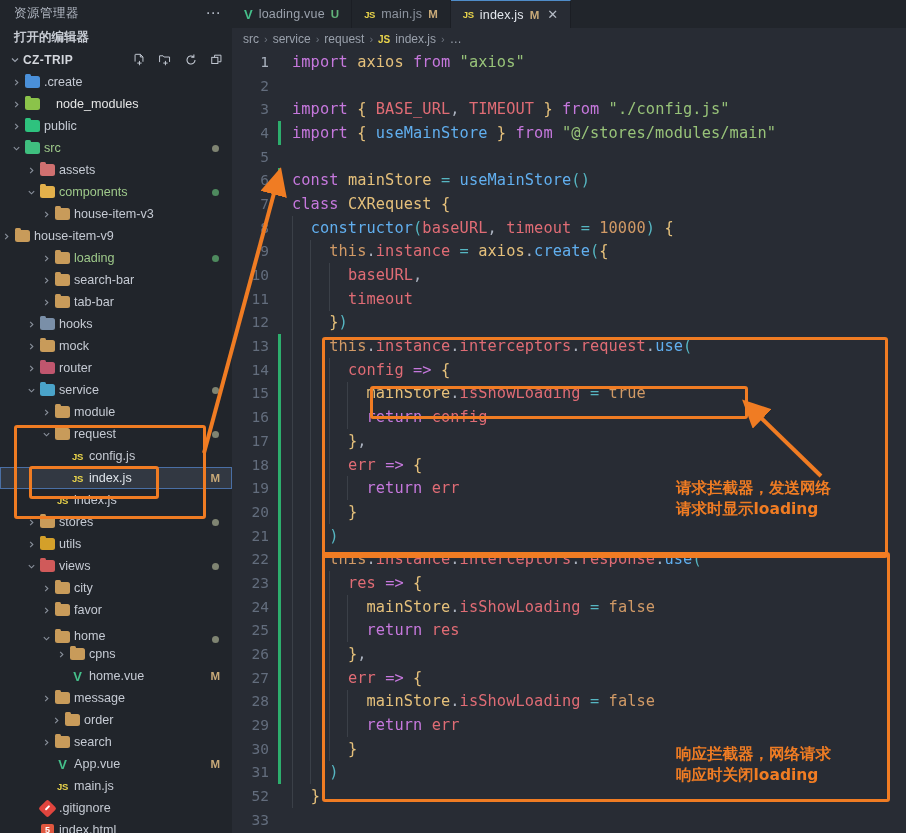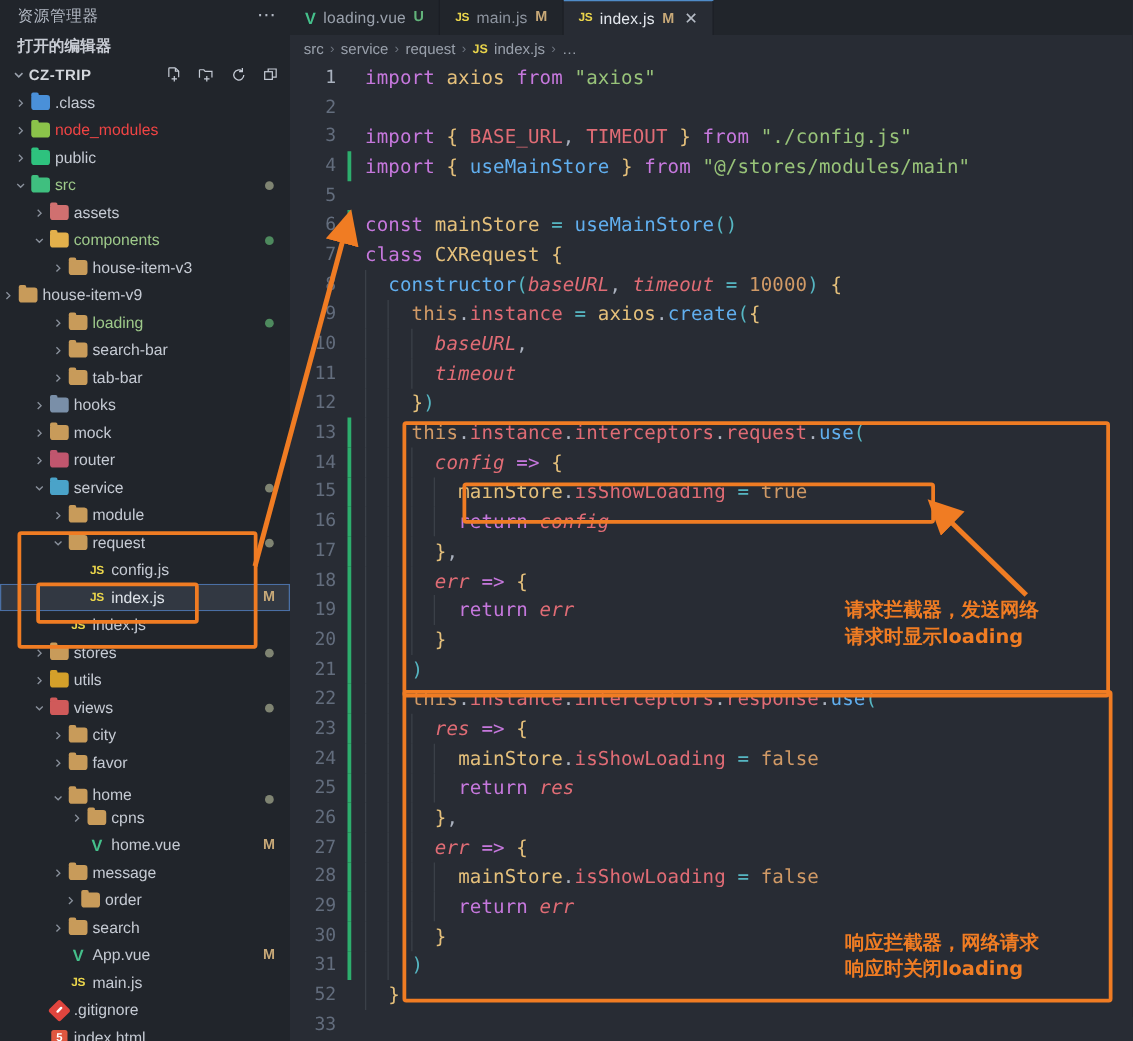--- a/index.html
+++ b/index.html
@@ -71,21 +71,21 @@
   .codetext{padding-left:11px;font-family:"DejaVu Sans Mono","Liberation Mono",monospace;
             font-size:15.3px;white-space:pre;letter-spacing:.1px;}
   .indent-guide{position:absolute;width:1px;background:#3b4048;top:0;height:23.7px;}
 
   
   .t-kw{color:#c678dd}        
   .t-id{color:#e06c75}        
   .t-str{color:#98c379}       
   .t-fn{color:#61afef}        
   .t-num{color:#d19a66}       
-  .t-it{color:#e06c75;font-style:italic}
+  .t-it{color:#e06c75;}
   .t-var{color:#e5c07b}       
   .t-op{color:#56b6c2}        
   .t-white{color:#abb2bf}
 
   
   .anno{position:absolute;pointer-events:none;}
   .obox{position:absolute;border:3px solid #f07c23;border-radius:3px;pointer-events:none;}
   .anno-text{position:absolute;color:#f07c23;font-weight:700;font-size:15.5px;line-height:1.35;
              font-family:"DejaVu Sans","Liberation Sans",sans-serif;pointer-events:none;white-space:pre;}
   svg.arrow{position:absolute;overflow:visible;pointer-events:none;}
@@ -145,32 +145,32 @@
     <div class="tree" id="tree">
         <div class="row" style="padding-left: 10px;">
           <span class="chev">
             <svg width="9" height="9" viewBox="0 0 10 10">
               <path d="M3.5 2L6.5 5L3.5 8" stroke="#8a919c" stroke-width="1.2" fill="none"></path>
             </svg>
           </span>
           <span class="ficon">
             <span class="fi" style="background:#4a90d9"></span>
           </span>
-          <span class="lbl">.class</span>
+          <span class="lbl">.create</span>
         </div>
         <div class="row" style="padding-left: 10px;">
           <span class="chev">
             <svg width="9" height="9" viewBox="0 0 10 10">
               <path d="M3.5 2L6.5 5L3.5 8" stroke="#8a919c" stroke-width="1.2" fill="none"></path>
             </svg>
           </span>
           <span class="ficon">
             <span class="fi" style="background:#8bc34a"></span>
           </span>
-          <span class="lbl" style="color: #ef4444;">node_modules</span>
+          <span class="lbl" style="color: #e5e5e5; margin-left: 12px;">node_modules</span>
         </div>
         <div class="row" style="padding-left: 10px;">
           <span class="chev">
             <svg width="9" height="9" viewBox="0 0 10 10">
               <path d="M3.5 2L6.5 5L3.5 8" stroke="#8a919c" stroke-width="1.2" fill="none"></path>
             </svg>
           </span>
           <span class="ficon">
             <span class="fi" style="background:#2ec27e"></span>
           </span>

